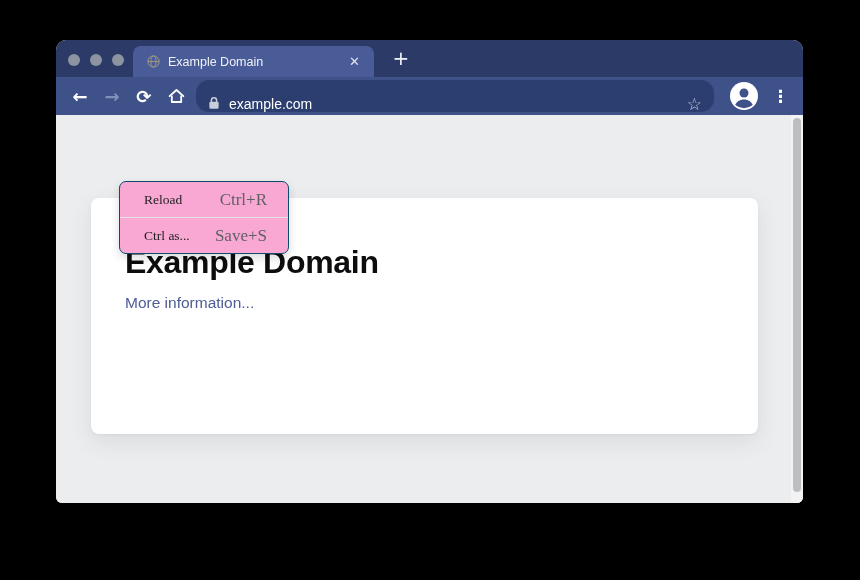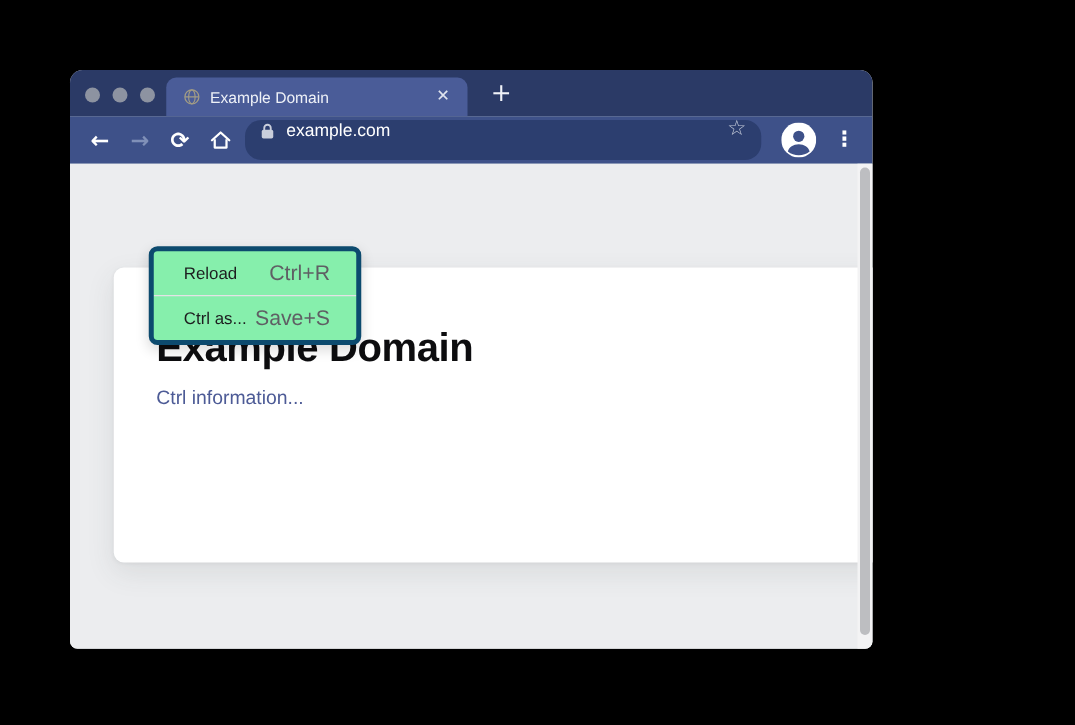--- a/index.html
+++ b/index.html
@@ -1,23 +1,23 @@
 <!DOCTYPE html>
 <html style="--titlebar: #2b3a66; --tab: #4a5c98; --toolbar: #3e5189; --address_bar: #2c3e6f; --page_bg: #ecedef; --link: #4d5b96;"><head>
 <meta charset="utf-8">
 <style>
   * { margin:0; padding:0; box-sizing:border-box; }
   html,body { width:860px; height:580px; background:#000; overflow:hidden;
               font-family:"Liberation Sans","DejaVu Sans",sans-serif; }
   .stage { position:relative; width:860px; height:580px; background:#000; }
 
   
-  .window { position:absolute; left:56px; top:40px; width:642px; height:463px;
+  .window { position:absolute; left:56px; top:40px; width:747px; height:463px;
             border-radius:10px 10px 6px 6px; overflow:hidden;
-            box-shadow:0 20px 45px rgba(0,0,0,.55); background:var(--page_bg,#ecedef);margin-top:16px; }
+            box-shadow:0 20px 45px rgba(0,0,0,.55); background:var(--page_bg,#ecedef); }
 
   
   .tabstrip { position:relative; height:37px; background:var(--titlebar,#2b3a66); }
   .traffic { position:absolute; top:14px; width:12px; height:12px; border-radius:50%;
              background:#8d93a1; }
   .t1{left:12px;} .t2{left:34px;} .t3{left:56px;}
   .tab { position:absolute; left:77px; top:6px; width:241px; height:31px;
          background:var(--tab,#4a5c98); border-radius:8px 8px 0 0;
          display:flex; align-items:center; padding:0 14px; }
   .favicon { width:13px; height:13px; flex:0 0 auto; }
@@ -30,21 +30,21 @@
             line-height:29px; font-family:"DejaVu Sans",sans-serif; }
 
   
   .toolbar { height:38px; background:var(--toolbar,#3e5189); display:flex;
              align-items:center; padding:0 14px 0 8px; }
   .tool-btn { width:32px; height:32px; display:flex; align-items:center;
               justify-content:center; color:#fff; font-size:18px; font-weight:bold;
               font-family:"DejaVu Sans",sans-serif; }
   .tool-btn.disabled { color:#8090b8; }
   .addressbar { flex:1; height:26px; margin-left:4px; background:var(--address_bar,#2c3e6f);
-                border-radius:13px; display:flex; align-items:flex-end; padding:16px 12px; }
+                border-radius:13px; display:flex; align-items:flex-start; padding:16px 12px; }
   .url-text { color:#fff; font-size:14px; margin-left:9px; }
   .star { margin-left:auto; color:#c4cad9; font-size:17px; line-height:1;
           font-family:"DejaVu Sans",sans-serif; }
   .avatar-btn { margin-left:16px; width:28px; height:28px; }
   .kebab { margin-left:14px; color:#fff; font-size:17px; font-weight:bold;
            font-family:"DejaVu Sans",sans-serif; }
 
   
   .content { position:absolute; left:0; right:0; top:75px; bottom:0;
              background:var(--page_bg,#ecedef); }
@@ -58,22 +58,22 @@
           padding:46px 40px 0 34px; }
   .h1 { font-size:32px; line-height:36px; font-weight:bold; color:#0d0d0f;
         letter-spacing:-0.3px; }
   .body-text { margin-top:28px; width:590px; font-size:15.5px; line-height:23.5px;
                color:#21252b; }
   .more-link { display:inline-block; margin-top:14px; font-size:15.5px;
                color:var(--link,#4d5b96); text-decoration:none; }
 
   
   .ctx-menu { position:absolute; left:63px; top:66px; width:170px;
-              background:#86efac; border:4px solid #0c4a6e; border-radius:7px;
-              box-shadow:0 4px 10px rgba(0,0,0,.15); z-index:5; overflow:hidden; }
+              background:#f9a8d4; border:1px solid #0c4a6e; border-radius:7px;
+              box-shadow:0 4px 10px rgba(0,0,0,.15); z-index:5; overflow:hidden;font-family:Liberation Serif, serif; }
   .ctx-item { height:35px; display:flex; align-items:center;
               justify-content:space-between; padding:0 21px 0 24px; }
   .ctx-label { font-size:13.5px; color:#1d1d1f; }
   .ctx-shortcut { font-size:17px; color:#5f5f64; }
   .ctx-divider { height:1px; background:#e3e3e5; }
 </style>
 </head>
 <body>
 
 <div class="stage">
@@ -123,21 +123,21 @@
           <circle cx="14" cy="11" r="4.5" fill="#3e5189"></circle>
           <path d="M14 17.4c-4.3 0-7.9 2.4-8.7 5.7a14 14 0 0 0 17.4 0c-0.8-3.3-4.4-5.7-8.7-5.7Z" fill="#3e5189"></path>
         </svg>
       </div>
       <div class="kebab">⋮</div>
     </div>
 
     <div class="content">
       <div class="card">
         <div class="h1">Example Domain</div>
-        <a class="more-link" href="#">Ctrl information...</a>
+        <a class="more-link" href="#">More information...</a>
       </div>
 
       <div class="ctx-menu">
         <div class="ctx-item">
           <span class="ctx-label">Reload</span>
           <span class="ctx-shortcut">Ctrl+R</span>
         </div>
         <div class="ctx-divider"></div>
         <div class="ctx-item">
           <span class="ctx-label">Ctrl as...</span>

